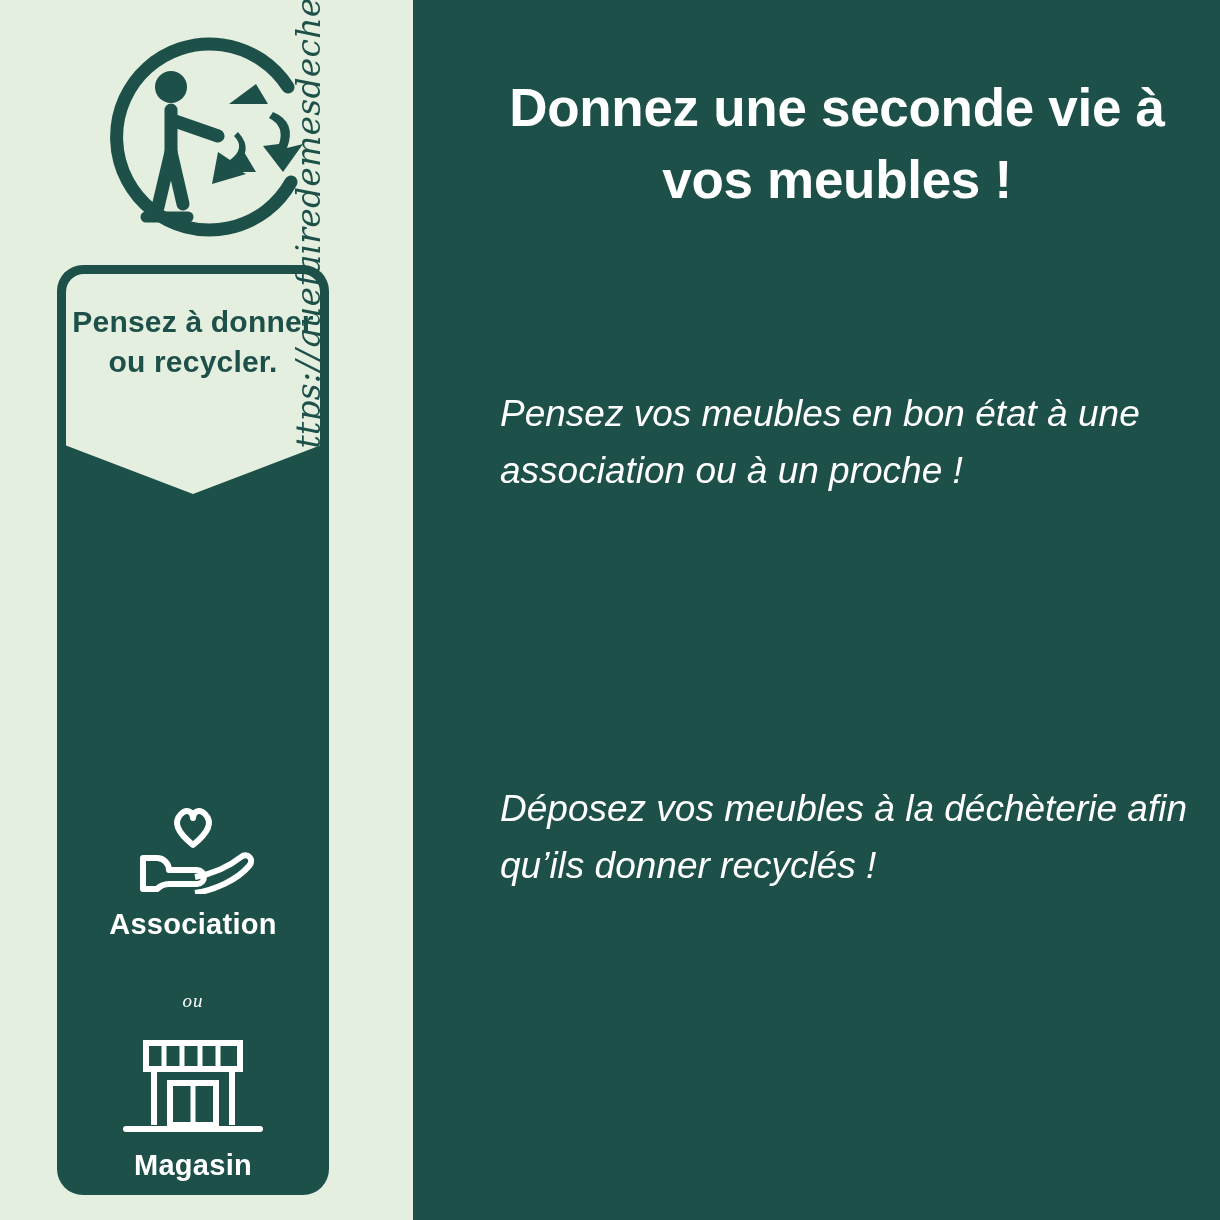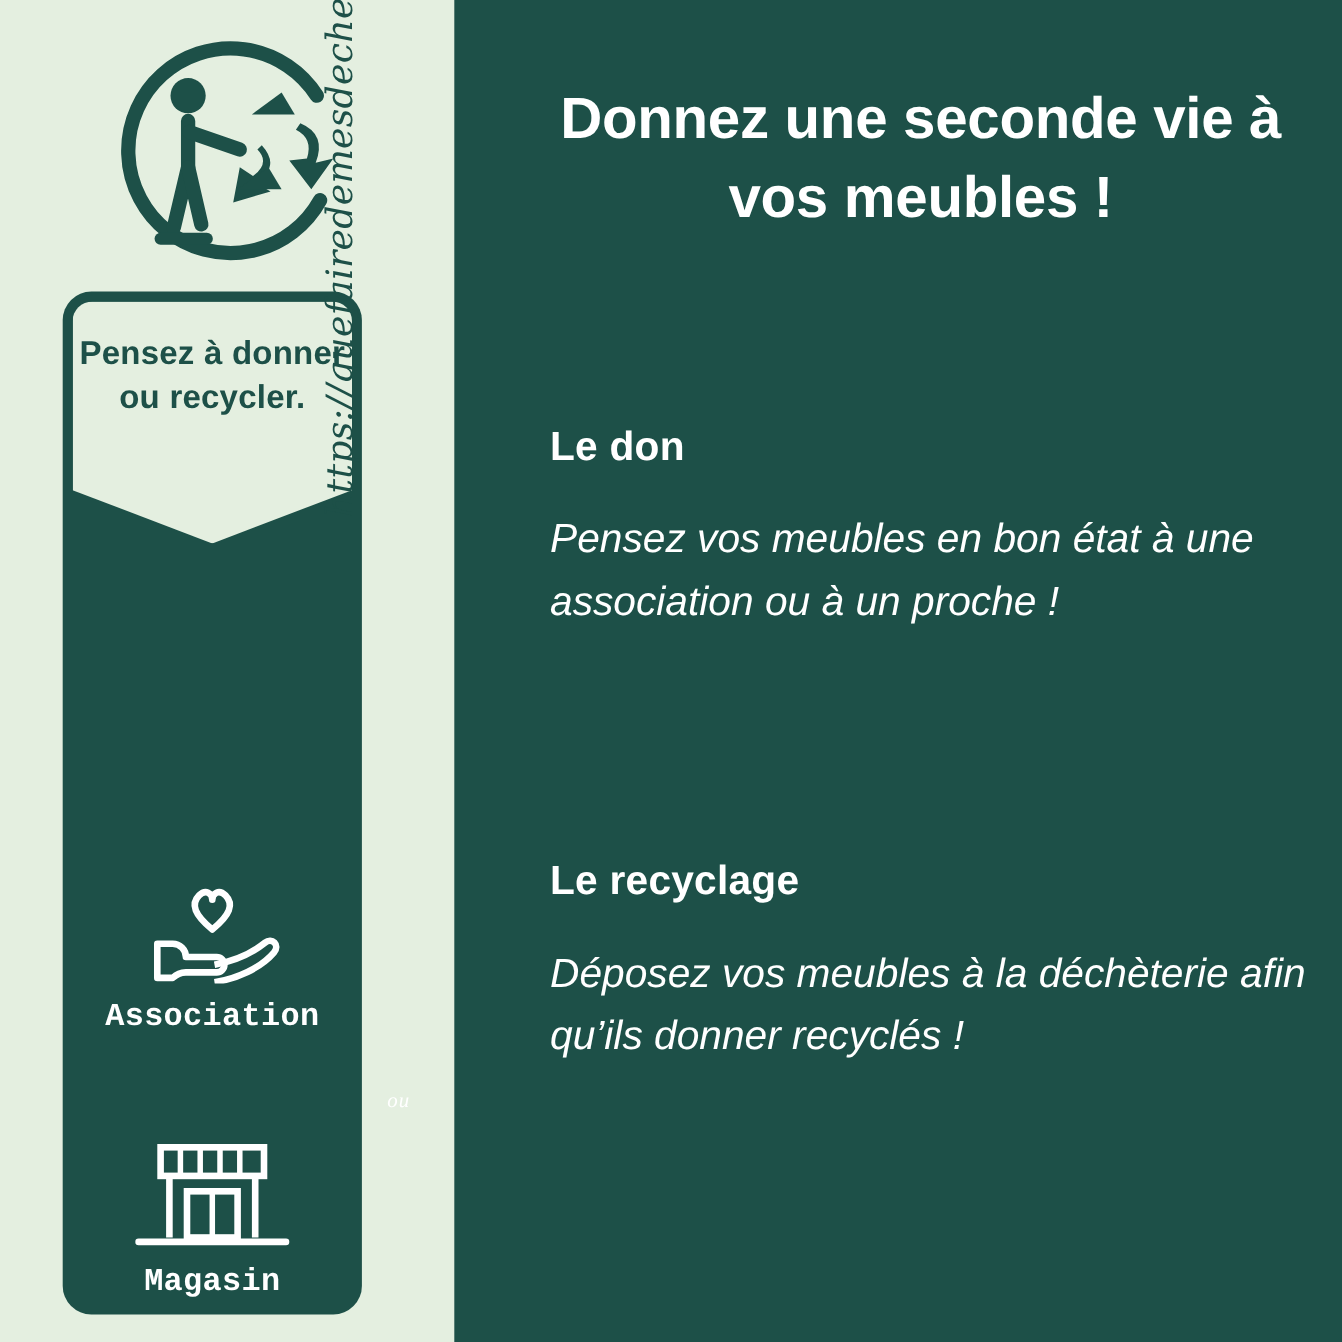--- a/index.html
+++ b/index.html
@@ -69,37 +69,35 @@
     font-weight: bold;
     line-height: 1.33;
     letter-spacing: .2px;
   }
   
   .icon-block {
     position: absolute;
     width: 272px;
     text-align: center;
     color: #ffffff;
-    font-family: Liberation Mono, monospace;
   }
   .icon-label {
     font-size: 29px;
     font-weight: bold;
     letter-spacing: .3px;
   }
   .ou {
     position: absolute;
     width: 272px;
-    text-align: right;
+    text-align: center;
     color: #ffffff;
     font-size: 19px;
     font-style: italic;
     font-family: "Liberation Serif", serif;
     letter-spacing: 1px;
-    padding-left: 44px;
   }
   .icon-svg { display: block; margin: 0 auto; }
 
   
   .vertical-url {
     position: absolute;
     left: 289px;
     top: 470px;
     width: 620px;
     transform: rotate(-90deg);
@@ -208,22 +206,20 @@
     </div>
 
   </div>
 
   <div class="vertical-url">https://quefairedemesdechets.fr</div>
 
   <div class="right">
     <div class="headline">Donnez une seconde vie à vos meubles !</div>
 
     <div class="sec1">
-      <p class="sec-title">Le don</p>
       <p class="sec-body">Pensez vos meubles en bon état à une association ou à un proche !</p>
     </div>
 
     <div class="sec2">
-      <p class="sec-title">Le recyclage</p>
       <p class="sec-body">Déposez vos meubles à la déchèterie afin qu’ils donner recyclés !</p>
     </div>
   </div>
 </div>
 
 </body></html>

